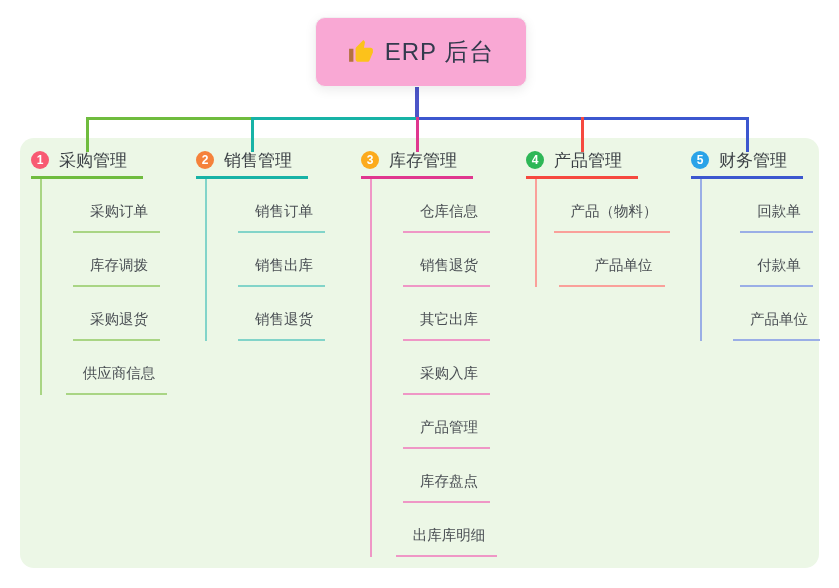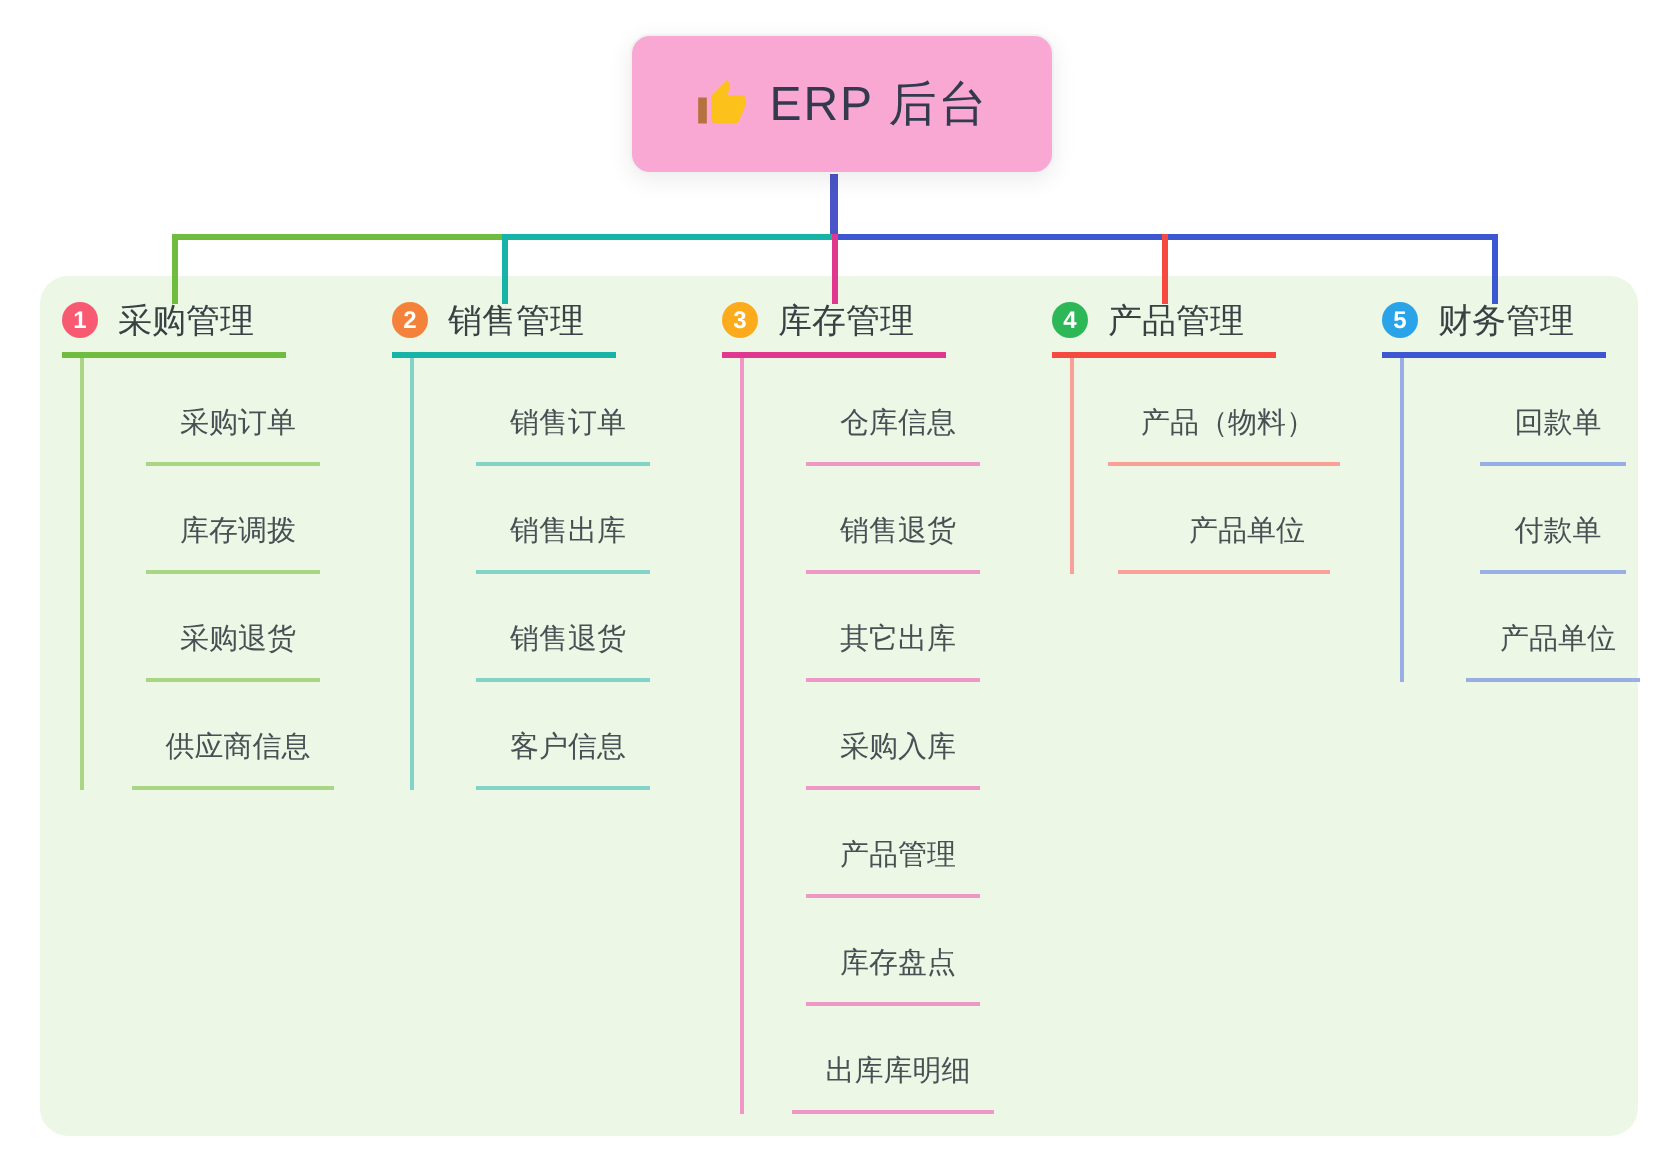--- a/index.html
+++ b/index.html
@@ -89,23 +89,20 @@
     <ul class="children" style="border-left-color: rgb(130, 212, 201);">
           <li>
             <span style="border-bottom-color: rgb(130, 212, 201); padding-left: 17px;">销售订单</span>
           </li>
           <li>
             <span style="border-bottom-color: rgb(130, 212, 201);">销售出库</span>
           </li>
           <li>
             <span style="border-bottom-color: rgb(130, 212, 201);">销售退货</span>
           </li>
-          <li>
-            <span style="border-bottom-color: rgb(130, 212, 201);">客户信息</span>
-          </li>
         </ul>
   </div>
 
   <div class="branch" style="left: 361px; top: 146px;">
     <div class="b-title">
       <span class="badge" style="background: rgb(252, 171, 29);">3</span>
       <span class="b-label">库存管理</span>
     </div>
     <div class="b-underline" style="background: rgb(224, 55, 143);"></div>
     <ul class="children" style="border-left-color: rgb(239, 151, 198);">

